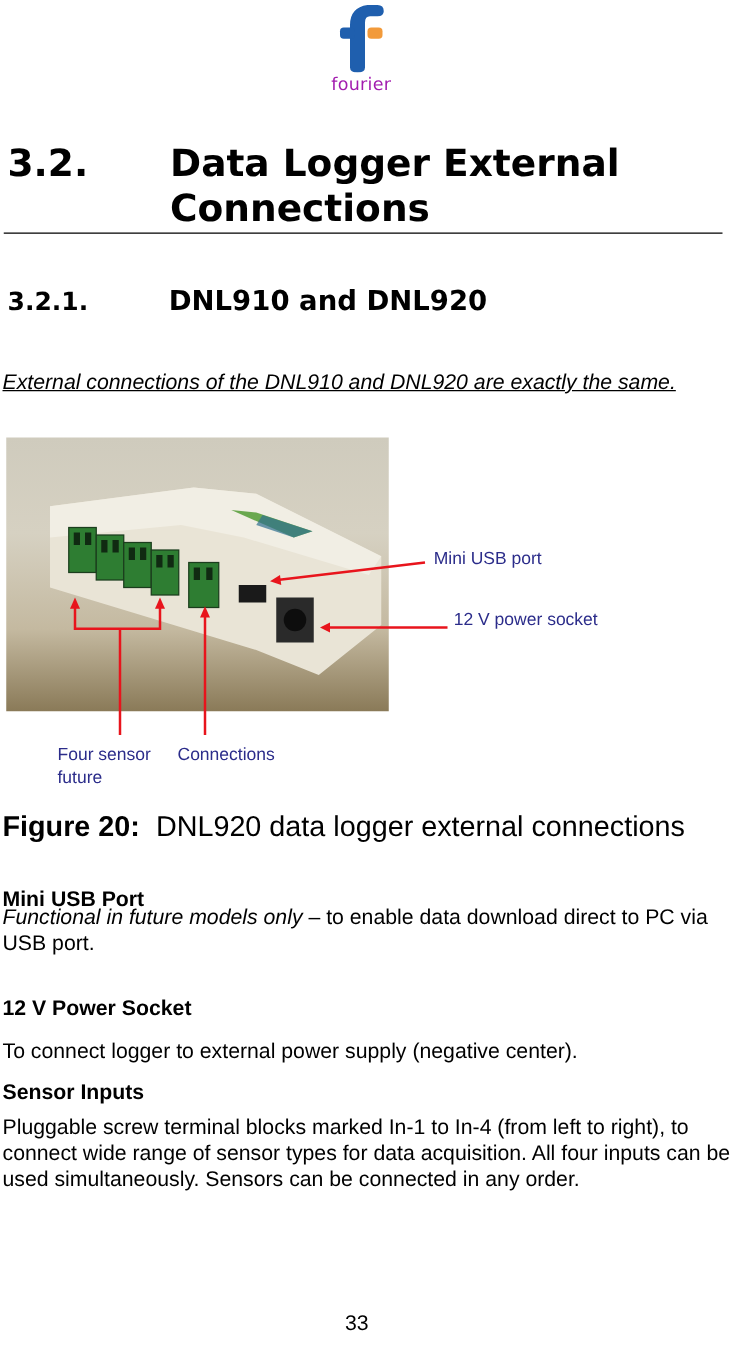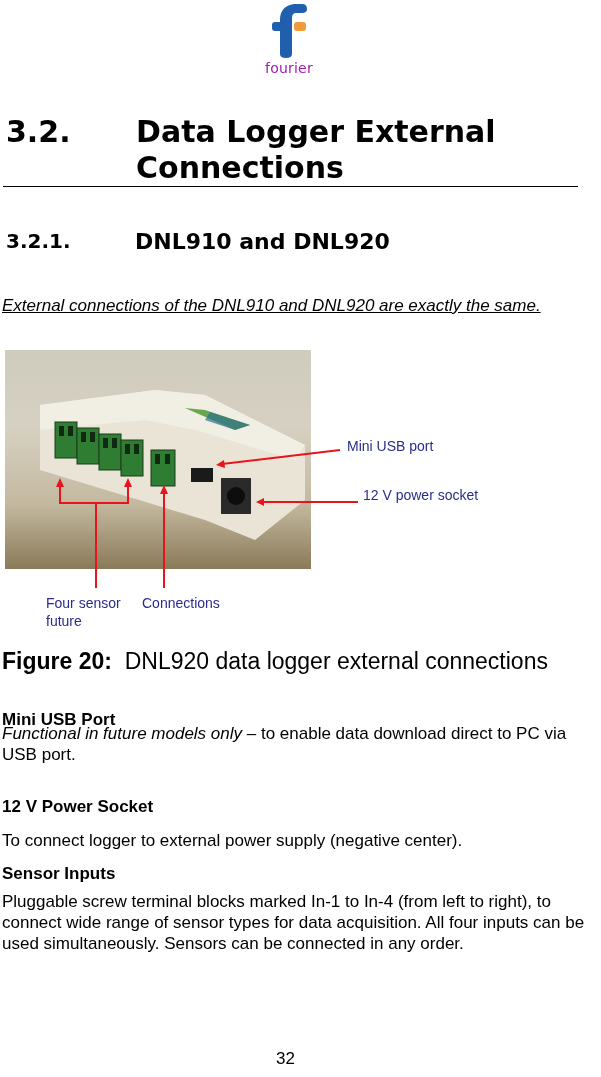--- a/index.html
+++ b/index.html
@@ -137,13 +137,13 @@
 
 <div id="s1-title" class="abs sec-title">Mini USB Port</div>
 <div id="s1-body" class="abs body-text"><i>Functional in future models only</i><span> – to enable data download direct to PC via USB port.</span></div>
 
 <div id="s2-title" class="abs sec-title">12 V Power Socket</div>
 <div id="s2-body" class="abs body-text">To connect logger to external power supply (negative center).</div>
 
 <div id="s3-title" class="abs sec-title">Sensor Inputs</div>
 <div id="s3-body" class="abs body-text">Pluggable screw terminal blocks marked In-1 to In-4 (from left to right), to connect wide range of sensor types for data acquisition. All four inputs can be used simultaneously. Sensors can be connected in any order.</div>
 
-<div id="page-number" class="abs">32</div>
+<div id="page-number" class="abs">33</div>
 
 </body></html>

